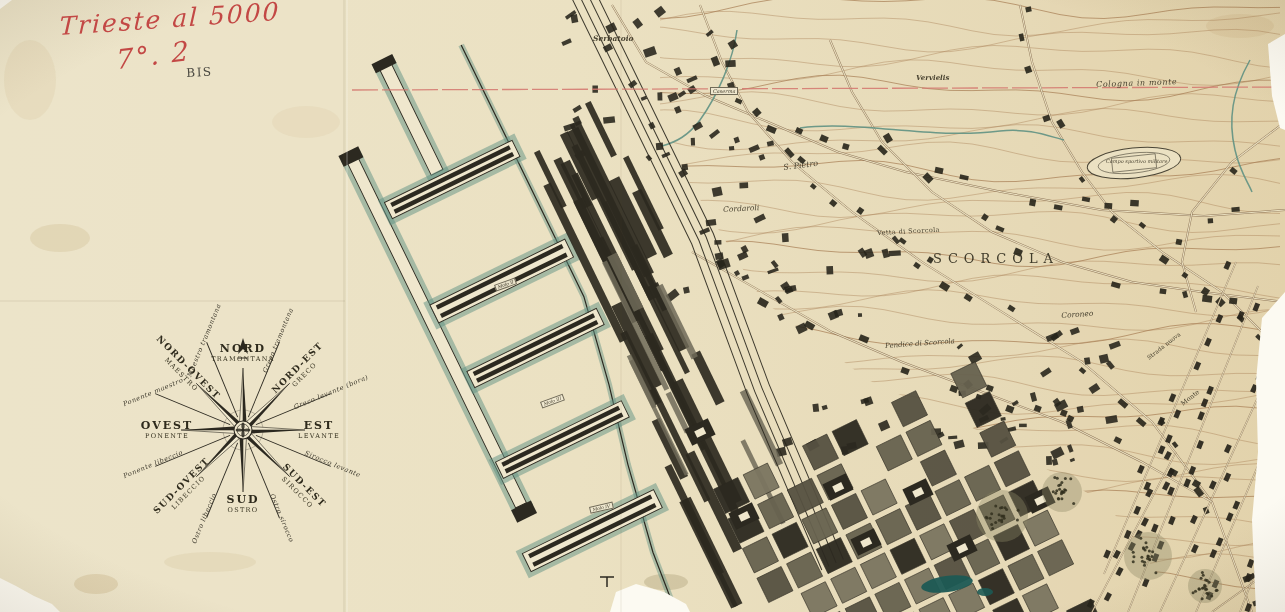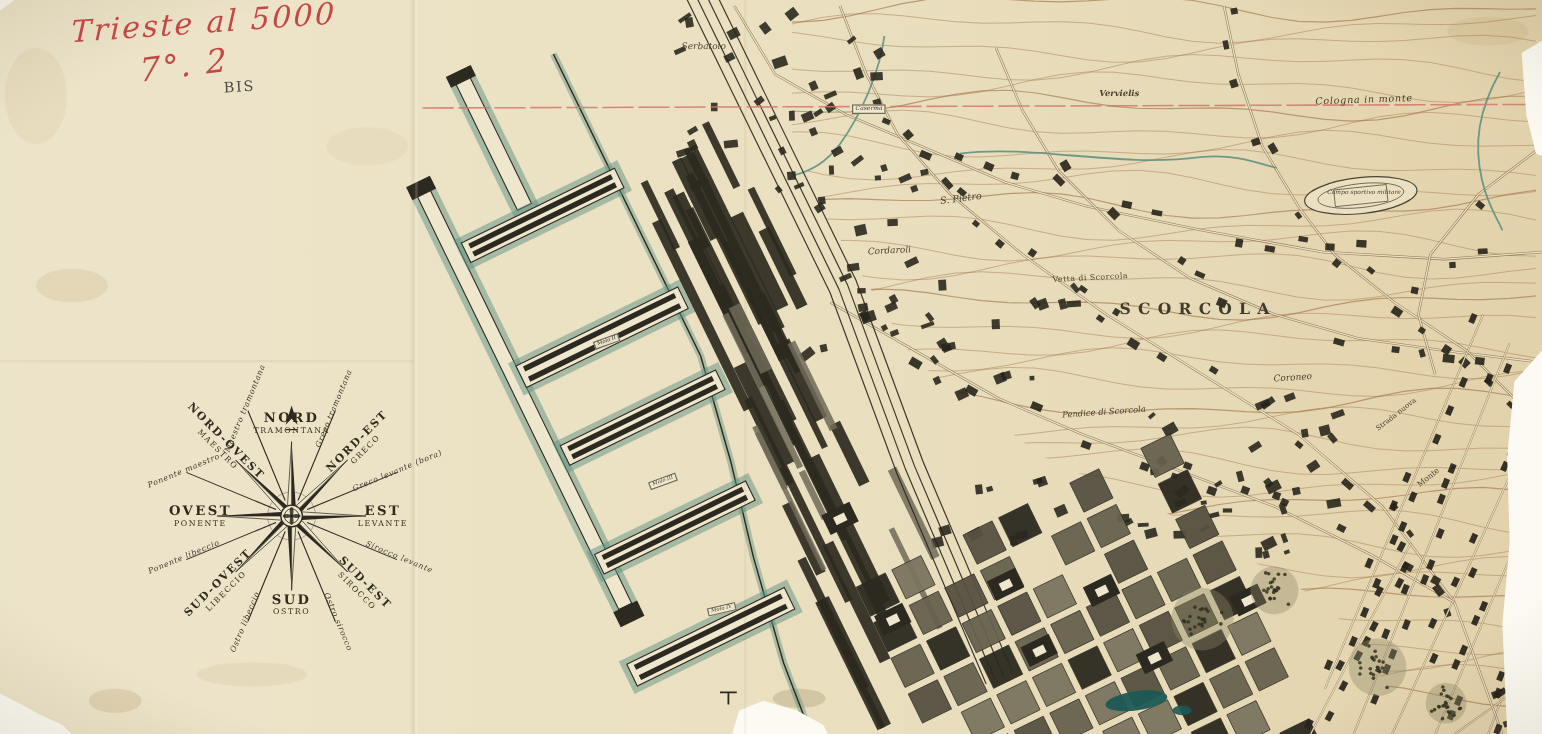--- a/index.html
+++ b/index.html
@@ -7,21 +7,21 @@
     position:relative;width:1285px;height:612px;overflow:hidden;
     background:#eae0c0;font-family:"DejaVu Serif",serif;
   }
   .stage svg.base{position:absolute;left:0;top:0;}
   .labels,.hand-group{position:absolute;left:0;top:0;width:100%;height:100%;pointer-events:none;}
   .lbl{
     position:absolute;white-space:nowrap;color:#3a3424;opacity:.92;
     transform-origin:0 0;font-family:"DejaVu Serif",serif;line-height:1;
   }
   .it{font-style:italic;}
-  .caps-big{letter-spacing:6px;font-size:13px;color:#332f20;font-weight:bold;}
+  .caps-big{letter-spacing:6px;font-size:13px;color:#332f20;}
   .chip{background:#f1ead2;border:0.5px solid #6b6553;padding:0 2px;line-height:1.2;opacity:.95;}
   .hand{
     position:absolute;white-space:nowrap;font-family:"DejaVu Serif",serif;
     font-style:italic;color:#c34845;transform-origin:0 0;letter-spacing:2px;
   }
   .hand-bis{
     position:absolute;white-space:nowrap;font-family:"DejaVu Serif",serif;
     color:#4c4a42;font-size:12px;letter-spacing:1.5px;transform-origin:0 0;
   }
   
@@ -841,21 +841,21 @@
             <text class="c-half" text-anchor="middle">Ponente maestro</text>
           </g>
       <g transform="translate(206,341) rotate(-67.5)">
             <text class="c-half" text-anchor="middle">Maestro tramontana</text>
           </g>
     </g>
   </g>
 </svg>
 
 <div class="labels">
-  <span class="lbl it" style="left:568px;top:35px;font-size:7.5px;">Serbatoio</span>
+  <span class="lbl it" style="left:593px;top:35px;font-size:7.5px;font-weight:bold;">Serbatoio</span>
   <span class="lbl chip" style="left:710px;top:87px;font-size:5px;font-style:italic;">Caserma</span>
   <span class="lbl it" style="left:916px;top:74px;font-size:7px;font-weight:bold;">Vervielis</span>
   <span class="lbl it" style="left:1096px;top:81px;font-size:8px;letter-spacing:.6px;transform:rotate(-2deg);">Cologna in monte</span>
   <span class="lbl it" style="left:1106px;top:159px;font-size:5px;">Campo sportivo militare</span>
   <span class="lbl it" style="left:783px;top:164px;font-size:8px;transform:rotate(-7deg);">S. Pietro</span>
   <span class="lbl it" style="left:723px;top:206px;font-size:7.5px;transform:rotate(-3deg);">Cordaroli</span>
   <span class="lbl" style="left:877px;top:230px;font-size:6.5px;letter-spacing:.4px;transform:rotate(-3deg);">Vetta di Scorcola</span>
   <span class="lbl caps-big" style="left:933px;top:252px;">SCORCOLA</span>
   <span class="lbl it" style="left:885px;top:343px;font-size:7px;transform:rotate(-4deg);">Pendice di Scorcola</span>
   <span class="lbl it" style="left:1061px;top:312px;font-size:7.5px;transform:rotate(-4deg);">Coroneo</span>

